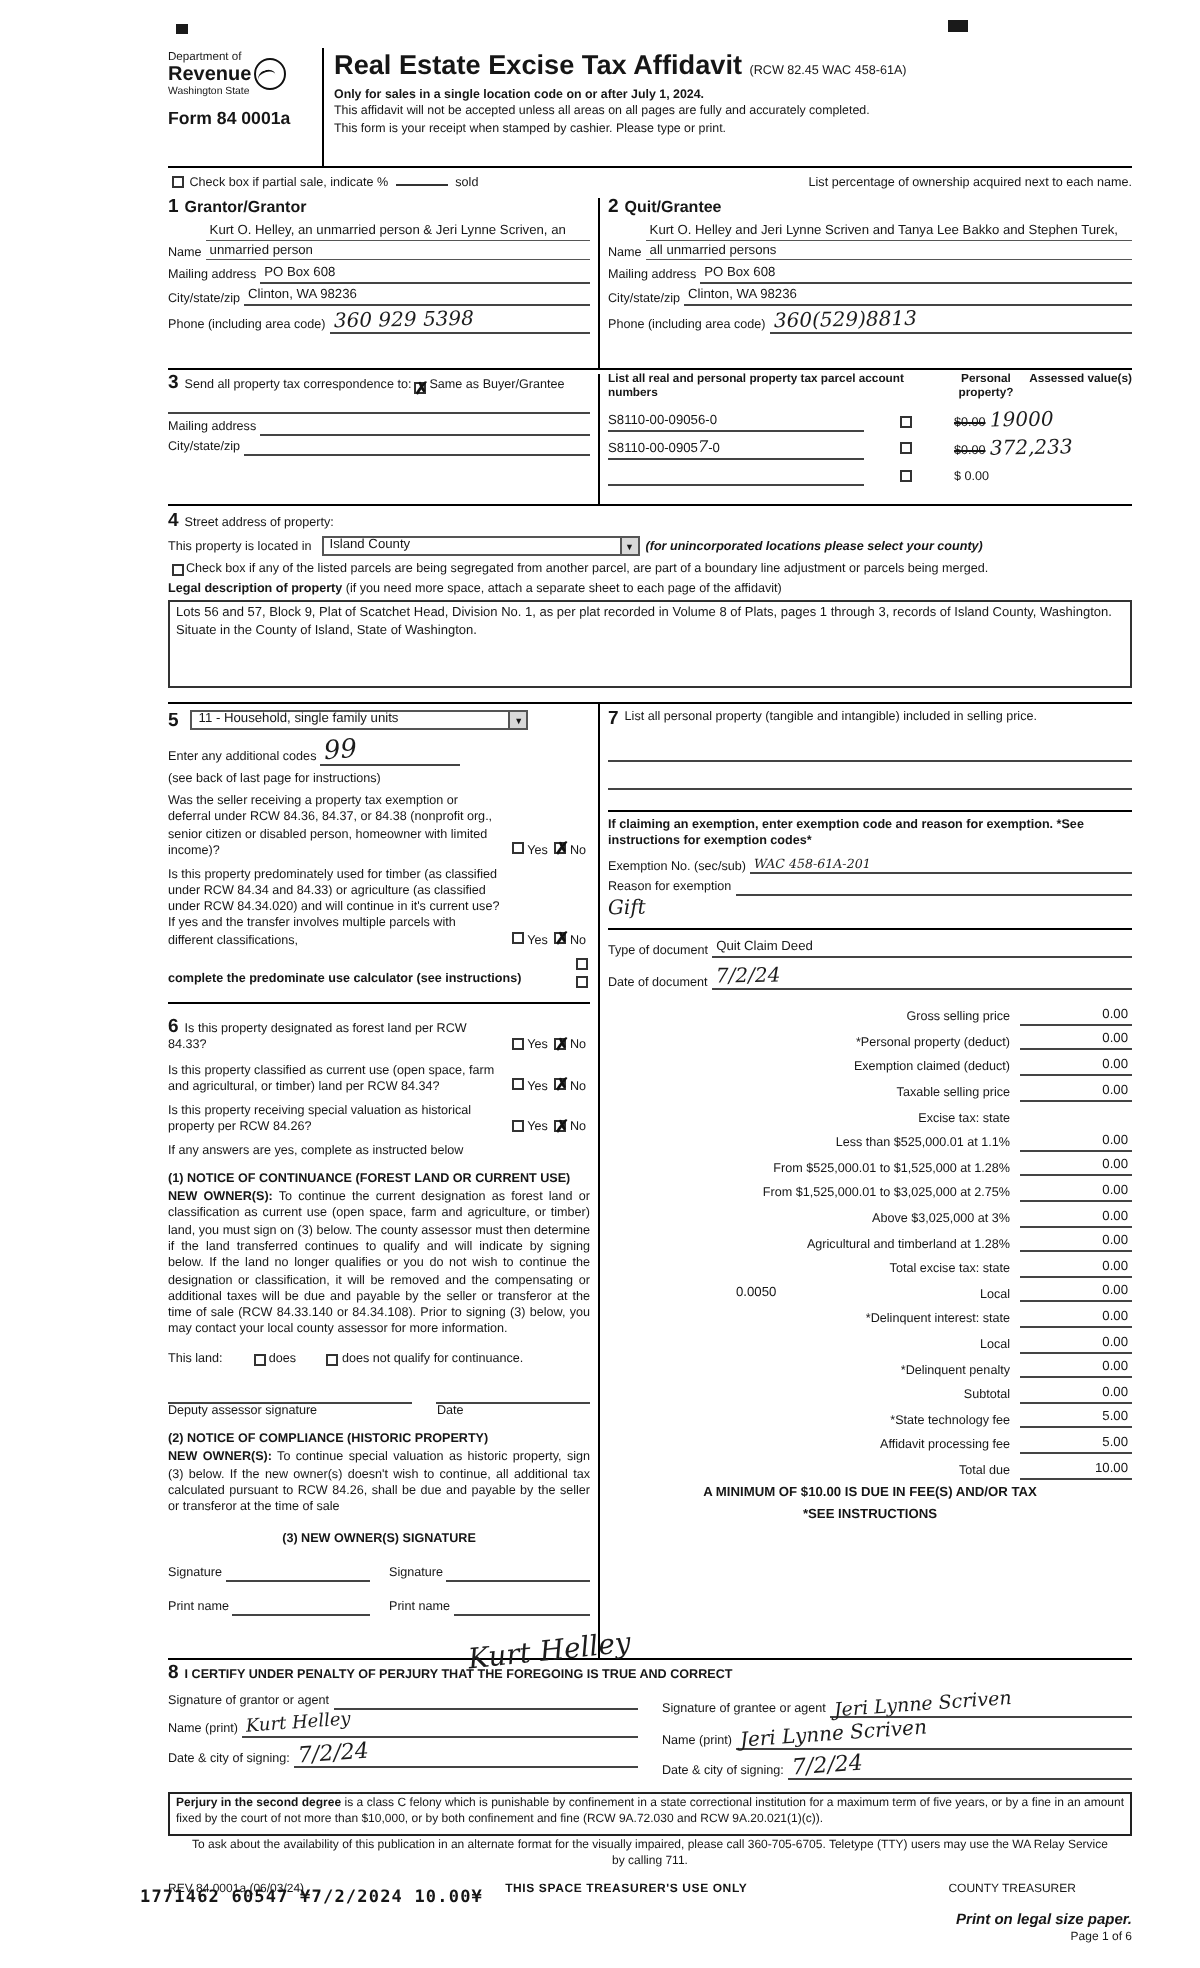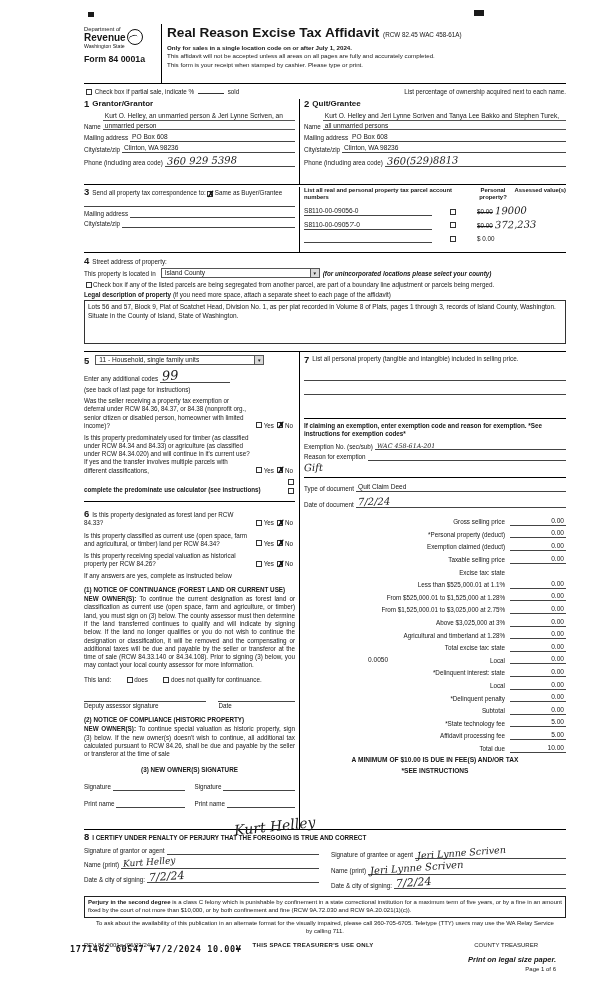--- a/index.html
+++ b/index.html
@@ -99,21 +99,21 @@
 .dep-lbls{display:flex;gap:12px;margin-bottom:2px}
 .dep-lbls .l1{flex:1.6}
 .dep-lbls .l2{flex:1}
 .n3t{text-align:center;font-weight:bold;margin-top:8px}
 .sigrow{display:flex;gap:10px;margin-top:9px}
 .sigcell{flex:1;display:flex;align-items:flex-end;min-width:0}
 
 
 .s7h{align-items:flex-start}
 .blankline{border-bottom:0.9px solid #444;height:12px;margin-top:2px}
-.exbox{border-top:1px solid #000;border-bottom:1px solid #000;margin-top:23px;padding:3px 0 4px}
+.exbox{border-top:1px solid #000;border-bottom:1px solid #000;margin-top:10px;padding:3px 0 4px}
 .exintro{font-weight:bold;line-height:1.32}
 .docrow{display:flex;align-items:flex-end;margin-top:5px}
 .taxtbl{margin-top:5px}
 .trow{display:flex;align-items:flex-end;height:12.6px}
 .tlbl{flex:1;text-align:right;padding-right:5px;white-space:nowrap}
 .tval{width:56px;flex:none;border-bottom:0.9px solid #444;text-align:right;padding-right:2px;font-size:6.6px}
 .trow.nv .tval{border-bottom:none}
 .tpre{flex:none;margin-left:64px;font-size:6.6px}
 .minnote{text-align:center;font-weight:bold;margin-top:3px;font-size:6.6px}
 
@@ -124,21 +124,21 @@
 .cols8{display:flex;gap:12px;margin-top:5px}
 .c8{flex:1;min-width:0}
 
 
 .perjury{border:1px solid #222;margin-top:3px;padding:2px 3px;font-size:6px;line-height:1.32;text-align:justify}
 .altfmt{text-align:center;font-size:6px;margin-top:2px;padding:0 12px;line-height:1.32}
 .ftr{display:flex;justify-content:space-between;margin-top:6px;font-size:6px;align-items:flex-start}
 .ftr .mid{font-weight:bold;letter-spacing:0.3px}
 .ftr .rgt{padding-right:28px}
 .stamp{position:absolute;left:70px;top:944px;font-family:"DejaVu Sans Mono",monospace;font-size:8.5px;font-weight:bold;letter-spacing:0.6px}
-.pnote{position:absolute;right:44px;top:955px;text-align:right}
+.pnote{position:absolute;right:34px;top:955px;text-align:right}
 .pnote .l1{font-style:italic;font-weight:bold;font-size:7.5px}
 .pnote .l2{font-size:6px;margin-top:2px}
 </style>
 </head>
 <body>
 
 <div class="mark" style="left:88px;top:12px;width:6px;height:5px"></div>
 <div class="mark" style="left:474px;top:10px;width:10px;height:6px"></div>
 
 <div class="form">
@@ -150,21 +150,21 @@
           <div class="dept1">Department of</div>
           <div class="dept2">Revenue</div>
           <div class="dept3">Washington State</div>
         </div>
         <div class="logo"></div>
       </div>
       <div class="formno">Form 84 0001a</div>
     </div>
     <div class="hdr-r">
       <div>
-        <span class="title">Real Reason Excise Tax Affidavit</span>
+        <span class="title">Real Estate Excise Tax Affidavit</span>
         <span class="rcw">(RCW 82.45 WAC 458-61A)</span>
       </div>
       <div class="hnote first">Only for sales in a single location code on or after July 1, 2024.</div>
       <div class="hnote">This affidavit will not be accepted unless all areas on all pages are fully and accurately completed.</div>
       <div class="hnote">This form is your receipt when stamped by cashier. Please type or print.</div>
     </div>
   </div>
 
   <div class="psale">
     <span>

